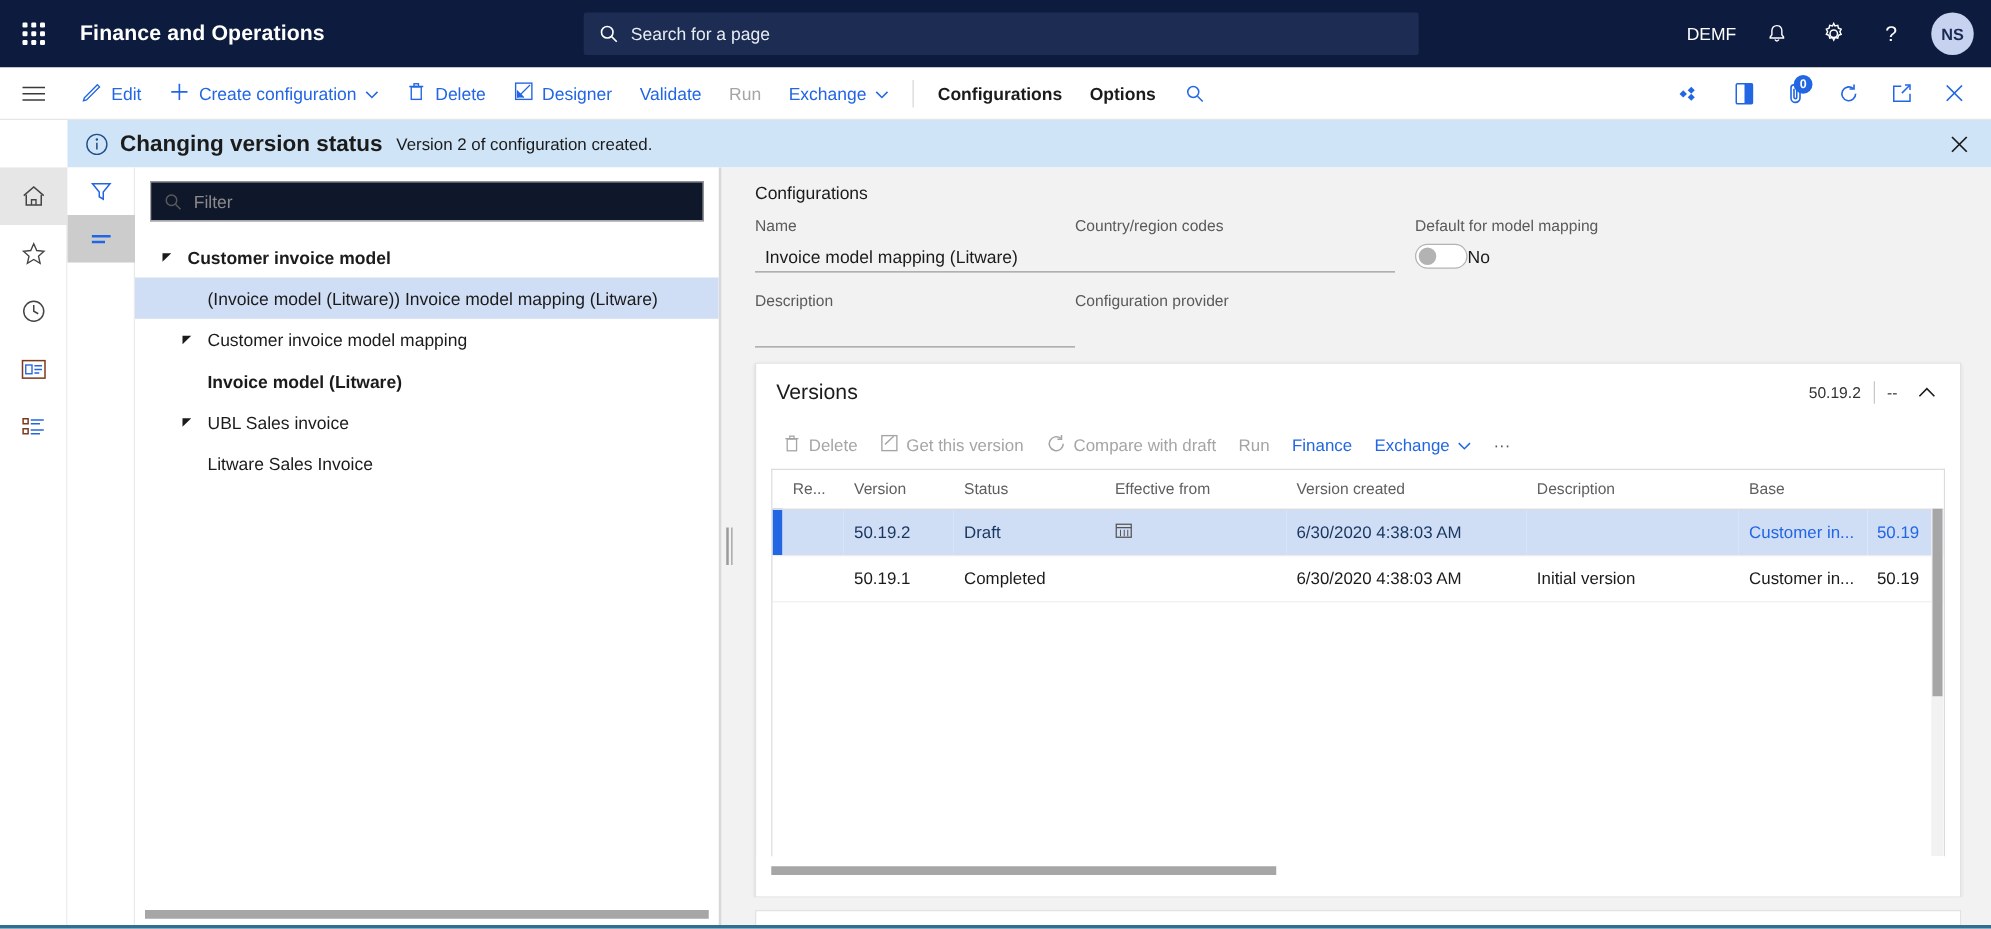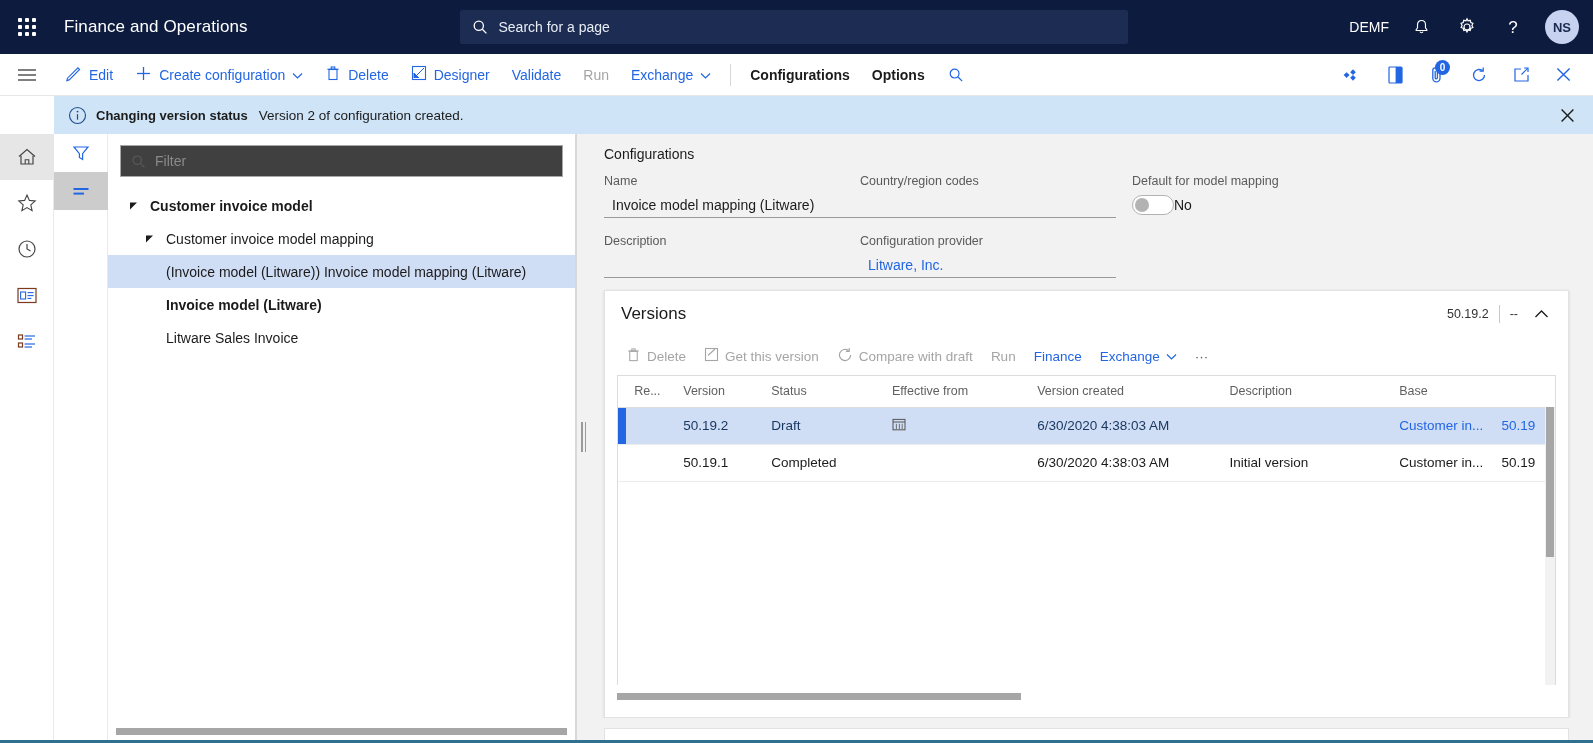--- a/index.html
+++ b/index.html
@@ -15,21 +15,21 @@
     height: 54px; background: #0d1b3e; flex: 0 0 54px;
     display: flex; align-items: center; color: #ffffff;
   }
   .waffle {
     width: 54px; height: 54px; display: flex; align-items: center;
     justify-content: center; cursor: pointer;
   }
   .waffle-grid { display: grid; grid-template-columns: repeat(3, 4px);
     grid-template-rows: repeat(3, 4px); gap: 3px; }
   .waffle-grid i { background: #ffffff; border-radius: 1px; display: block; width: 4px; height: 4px; }
-  .brand { font-size: 17px; font-weight: normal; margin-left: 10px; letter-spacing: .1px; }
+  .brand { font-size: 17px; font-weight: bold; margin-left: 10px; letter-spacing: .1px; }
   .searchwrap { flex: 1; display: flex; justify-content: center; }
   .searchbox {
     width: 668px; height: 34px; background: #1c2c52; border-radius: 2px;
     display: flex; align-items: center; padding: 0 12px; cursor: text;
   }
   .searchbox .mag { margin-right: 10px; display: flex; }
   .searchtext { font-size: 14px; color: #e8ecf5; }
   .topright { display: flex; align-items: center; gap: 2px; padding-right: 14px; }
   .topright .cell {
     min-width: 44px; height: 54px; display: flex; align-items: center;
@@ -70,21 +70,21 @@
   }
 
   
   .msgbarrow { display: flex; flex: 0 0 38px; height: 38px; }
   .msgbar-rail { width: 54px; background: #ffffff; }
   .msgbar {
     flex: 1; background: #cfe4f7; display: flex; align-items: center;
     padding: 0 12px 0 14px; height: 38px;
   }
   .msgbar .info-ico { margin-right: 9px; display: flex; }
-  .msg-strong { font-size: 13px; color: #1b1b1b; font-weight: bold; }
+  .msg-strong { font-size: 18px; color: #1b1b1b; font-weight: bold; }
   .msg-text { font-size: 13.5px; color: #1b1b1b; margin-left: 11px; }
   .msg-close { margin-left: auto; cursor: pointer; width: 28px; height: 28px;
     display: flex; align-items: center; justify-content: center; }
 
   
   .main { flex: 1; display: flex; min-height: 0; background: #f2f2f2; }
 
   .navrail {
     width: 54px; background: #ffffff; display: flex; flex-direction: column;
     align-items: center; border-right: 1px solid #eaeaea; flex: 0 0 54px;
@@ -106,21 +106,21 @@
   .subrail-item.active { background: #cccccc; }
 
   
   .treepanel {
     width: 468px; flex: 0 0 468px; background: #ffffff;
     display: flex; flex-direction: column; border-right: 1px solid #d8d8d8;
     position: relative;
   }
   .filterwrap { padding: 11px 12px 8px 12px; }
   .filterbox {
-    height: 32px; border: 1px solid #a8a8a8; background: #404040;
+    height: 32px; border: 1px solid #a8a8a8; background: #0f172a;
     display: flex; align-items: center; padding: 0 10px; cursor: text;
   }
   .filterbox .mag { margin-right: 9px; display: flex; }
   .filterbox .ph { font-size: 14px; color: #8a8a8a; }
   .tree { flex: 1; overflow: hidden; padding-top: 4px; }
   .tnode {
     height: 33px; display: flex; align-items: center; cursor: pointer;
     font-size: 14px; color: #1b1b1b; padding-right: 8px; text-align: center;
   }
   .tnode.sel { background: #cfddf5; }
@@ -494,37 +494,45 @@
     <div class="tree">
       <div class="tnode bold" style="padding-left:18px">
         <span class="caret">
           <svg width="9" height="9" viewBox="0 0 9 9">
               <polygon points="1,1.6 8,1.6 1,8.4" fill="#1b1b1b"></polygon>
             </svg>
         </span>
         <span class="tlabel" style="margin-left:10px">Customer invoice model</span>
       </div>
 
+      <div class="tnode sel" style="padding-left:58px">
+        <span class="tlabel">(Invoice model (Litware)) Invoice model mapping (Litware)</span>
+      </div>
+
       <div class="tnode" style="padding-left:34px">
         <span class="caret">
           <svg width="9" height="9" viewBox="0 0 9 9">
               <polygon points="1,1.6 8,1.6 1,8.4" fill="#1b1b1b"></polygon>
             </svg>
         </span>
         <span class="tlabel" style="margin-left:10px">Customer invoice model mapping</span>
       </div>
 
-      <div class="tnode sel" style="padding-left:58px">
-        <span class="tlabel">(Invoice model (Litware)) Invoice model mapping (Litware)</span>
-      </div>
-
       <div class="tnode bold" style="padding-left:58px">
         <span class="tlabel">Invoice model (Litware)</span>
       </div>
 
+      <div class="tnode" style="padding-left:34px">
+        <span class="caret">
+          <svg width="9" height="9" viewBox="0 0 9 9">
+              <polygon points="1,1.6 8,1.6 1,8.4" fill="#1b1b1b"></polygon>
+            </svg>
+        </span>
+        <span class="tlabel" style="margin-left:10px">UBL Sales invoice</span>
+      </div>
 
       <div class="tnode" style="padding-left:58px">
         <span class="tlabel">Litware Sales Invoice</span>
       </div>
     </div>
 
     <div class="tree-hscroll-track">
       <div class="tree-hscroll"></div>
     </div>
   </div>
@@ -561,21 +569,20 @@
         </div>
       </div>
 
       <div class="cfgrow" style="margin-top:16px">
         <div class="cfgfield">
           <div class="flabel">Description</div>
           <div class="finput"></div>
         </div>
         <div class="cfgfield c2">
           <div class="flabel">Configuration provider</div>
-          <div class="finput link">Litware, Inc.</div>
         </div>
       </div>
     </div>
 
     <div class="vcard">
       <div class="vhead">
         <div class="vtitle">Versions</div>
         <div class="vhead-right">
           <span class="vmeta">50.19.2</span>
           <span class="vdivider"></span>

